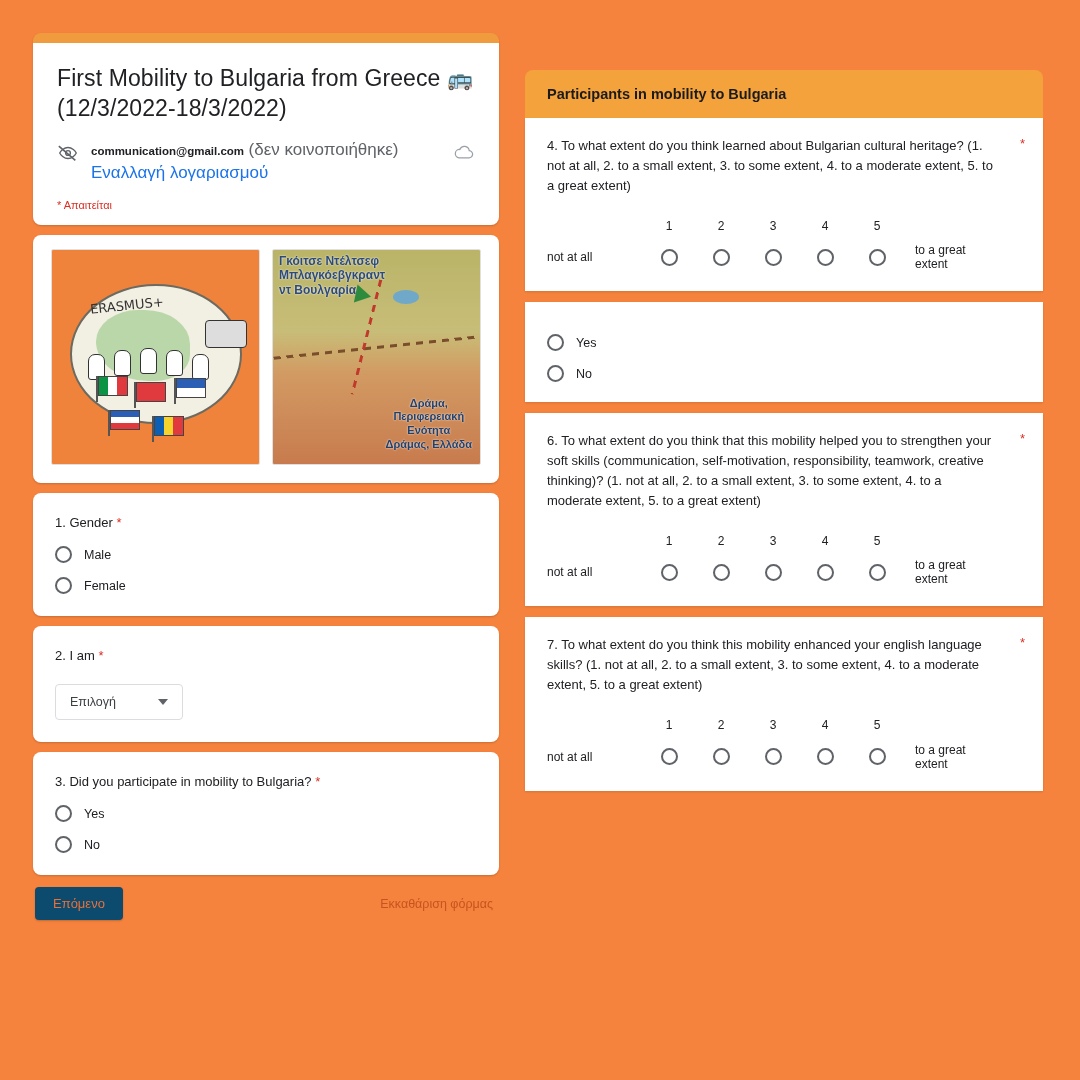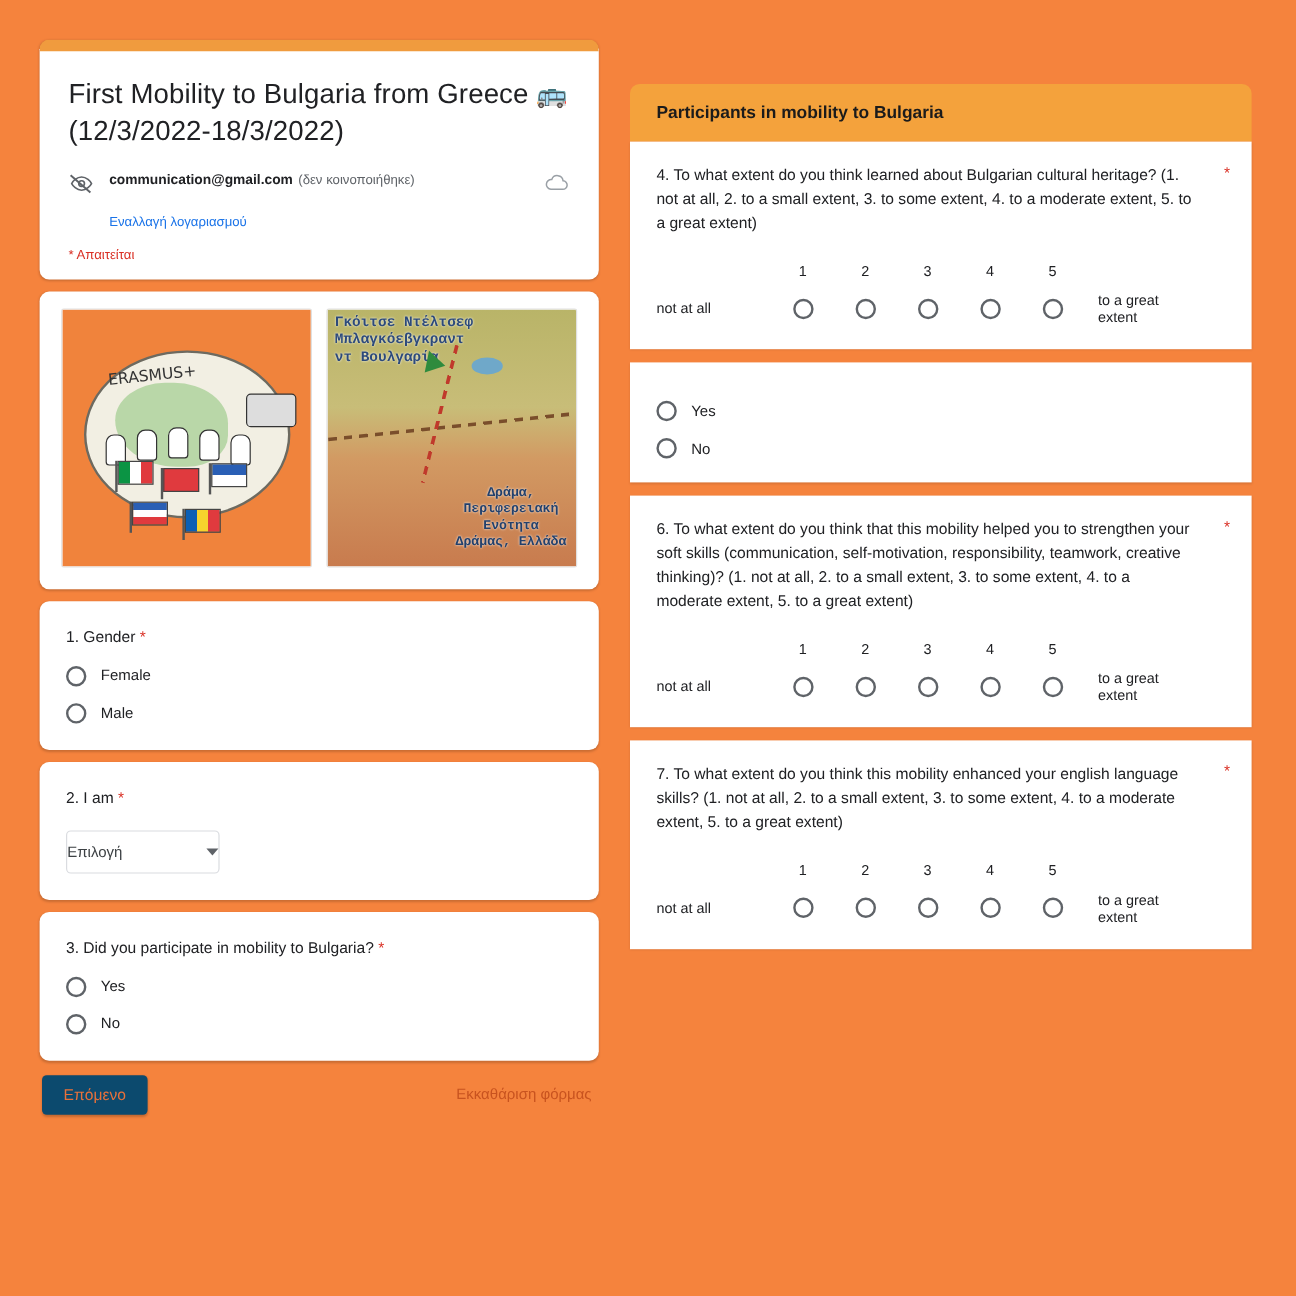--- a/index.html
+++ b/index.html
@@ -55,30 +55,30 @@
     top: 2px;
   }
   .acct-text { flex: 1; }
   .acct-email {
     font-size: 11.5px;
     color: #202124;
     font-weight: bold;
     display: inline;
   }
   .acct-note {
-    font-size: 11px;
+    font-size: 17px;
     color: #5f6368;
     display: inline;
     font-weight: normal;
   }
   .acct-switch {
     display: block;
-    font-size: 11px;
+    font-size: 17px;
     color: #1a73e8;
-    margin-top: 21px;
+    margin-top: 3px;
     cursor: pointer;
   }
   .cloud-icon {
     width: 22px; height: 16px;
     flex: none;
     margin-left: 8px;
     position: relative;
     top: 4px;
   }
   .required-note {
@@ -153,21 +153,21 @@
     width: 42px; height: 28px;
     background: #ddd;
     border: 1.5px solid #333;
     border-radius: 4px;
   }
   
   .illus2 {
     width: 100%; height: 100%;
     background: linear-gradient(#b9b468 0%, #c8bd78 38%, #d29a63 58%, #c87b4e 100%);
     position: relative;
-    font-family: Liberation Mono, monospace;
+    font-family: Liberation Sans, sans-serif;
   }
   .map-label-top {
     position: absolute;
     left: 6px; top: 4px;
     font-size: 12px;
     color: #2d4a7a;
     font-weight: bold;
     text-shadow: 0 0 2px #fff;
     line-height: 1.2;
   }
@@ -237,21 +237,21 @@
     color: #202124;
   }
   .select-box {
     margin-top: 18px;
     width: 128px;
     height: 36px;
     border: 1px solid #dadce0;
     border-radius: 4px;
     display: flex;
     align-items: center;
-    padding: 0 0;
+    padding: 0 14px;
     justify-content: space-between;
   }
   .select-val { font-size: 12.5px; color: #3c4043; }
   .caret {
     width: 0; height: 0;
     border-left: 5px solid transparent;
     border-right: 5px solid transparent;
     border-top: 6px solid #5f6368;
   }
 
@@ -420,25 +420,25 @@
       </div>
     </div>
 
     <div class="card q-card">
       <div class="q-text">
         <span>1. Gender</span>
         <span class="req-star"> *</span>
       </div>
       <div class="opt-row">
         <span class="radio"></span>
-        <span class="opt-label">Female</span>
+        <span class="opt-label">Male</span>
       </div>
       <div class="opt-row">
         <span class="radio"></span>
-        <span class="opt-label">Male</span>
+        <span class="opt-label">Female</span>
       </div>
     </div>
 
     <div class="card q-card">
       <div class="q-text">
         <span>2. I am</span>
         <span class="req-star"> *</span>
       </div>
       <div class="select-box">
         <span class="select-val">Επιλογή</span>

